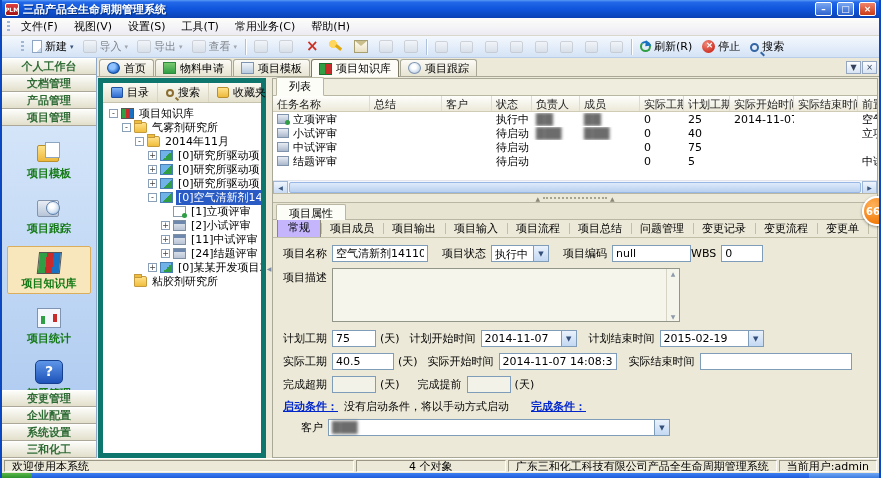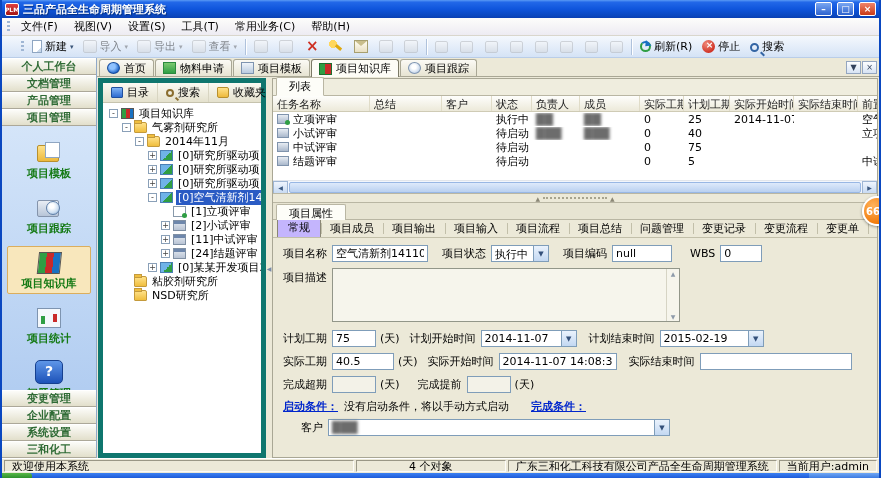--- a/index.html
+++ b/index.html
@@ -423,25 +423,20 @@
               <div class="trow" style="padding-left: 41px;">
                 <span class="texp">+</span>
                 <span class="tri tri-proj"></span>
                 <span class="tlabel">[0]某某开发项目201412</span>
               </div>
               <div class="trow" style="padding-left: 15px;">
                 <span class="texp blank"></span>
                 <span class="tri tri-folder"></span>
                 <span class="tlabel">粘胶剂研究所</span>
               </div>
-              <div class="trow" style="padding-left: 15px;">
-                <span class="texp blank"></span>
-                <span class="tri tri-folder"></span>
-                <span class="tlabel">NSD研究所</span>
-              </div>
             </div>
         </div>
 
         <div class="vsplit">◀</div>
 
         <div class="rightpanel">
           <div class="listtabrow">
             <span class="smalltab">列表</span>
           </div>
 
@@ -639,21 +634,21 @@
             <div class="form">
               <div class="frow">
                 <span class="flabel">项目名称</span>
                 <input class="tinput" style="width: 96px; margin-right: 14px;" value="空气清新剂141107">
                 <span class="flabel">项目状态</span>
                 <span class="combo" style="width:58px;margin-right:14px">
                   <span class="cv">执行中</span>
                   <span class="ca">▼</span>
                 </span>
                 <span class="flabel">项目编码</span>
-                <input class="tinput" style="width: 60px; margin-right: 18px;" value="null">
+                <input class="tinput" style="width: 79px; margin-right: 0;" value="null">
                 <span class="flabel">WBS</span>
                 <input class="tinput" style="width: 42px;" value="0">
               </div>
 
               <div class="frow" style="align-items:flex-start;margin-bottom:8px">
                 <span class="flabel" style="margin-top:2px">项目描述</span>
                 <span class="textarea">
                   <span></span>
                   <span class="tascroll">
                       <span>▲</span>

